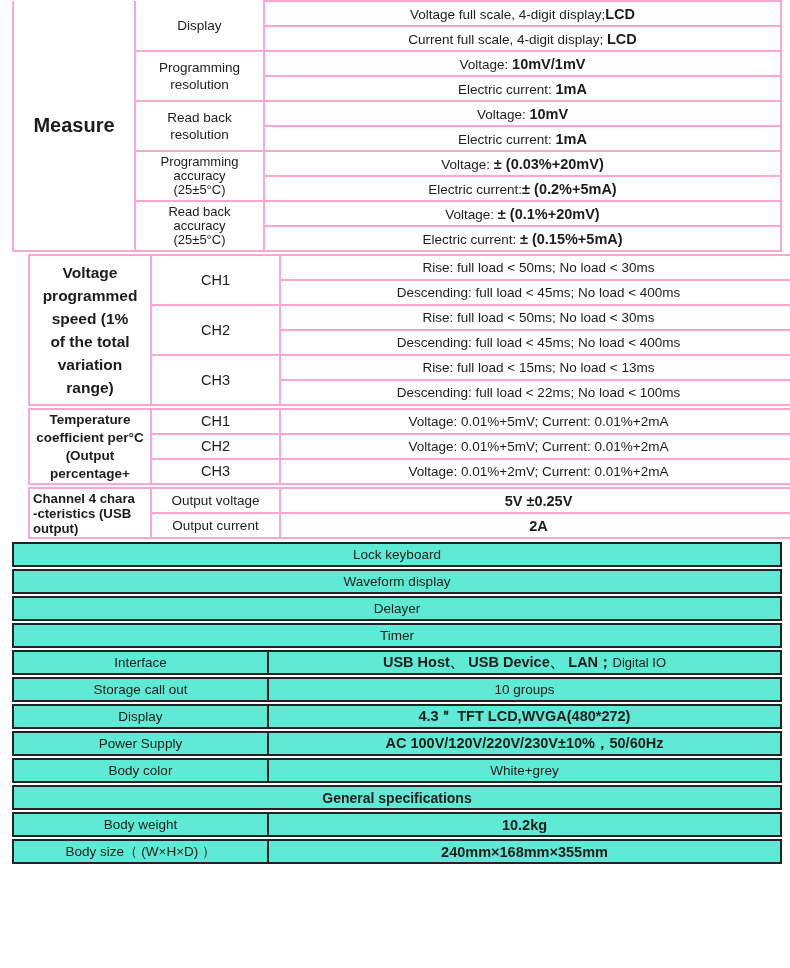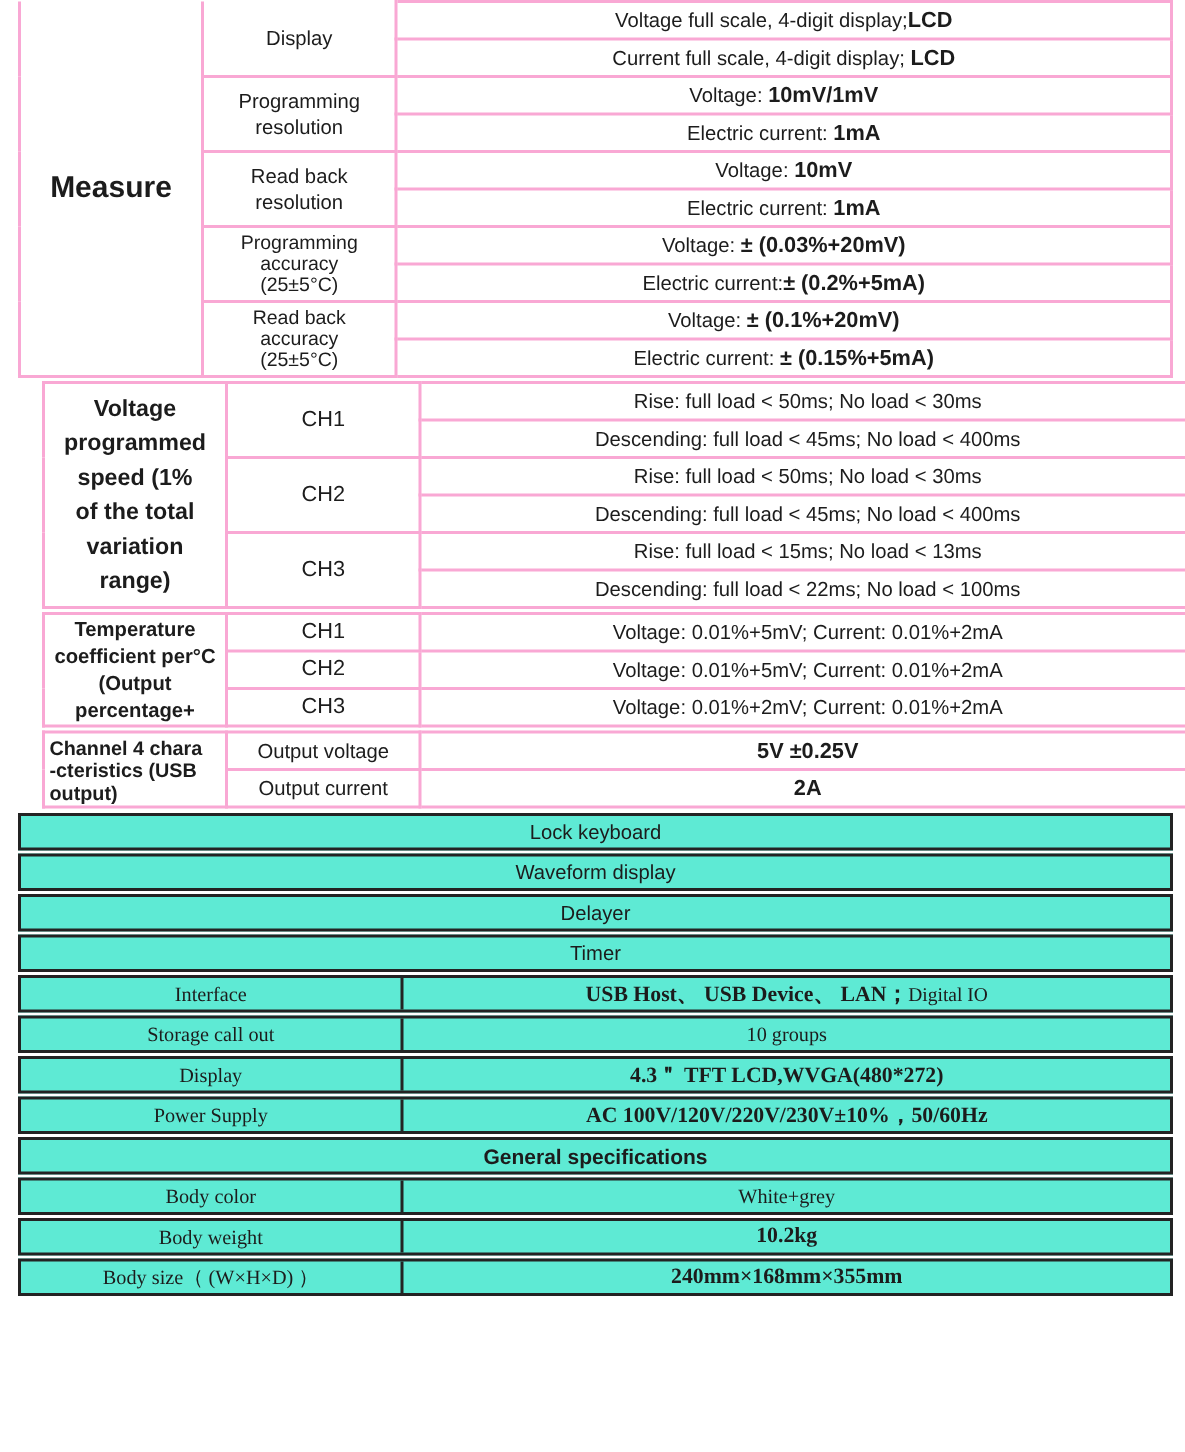--- a/index.html
+++ b/index.html
@@ -37,21 +37,21 @@
   .sm{font-size:13px;}
 
   
   .box{
     box-sizing:border-box;width:770px;height:25px;
     border:2px solid #232323;margin-top:2px;
     display:flex;align-items:center;justify-content:center;
     font-size:13.5px;background:#5eead4;
   }
   .box.first{margin-top:3px;}
-  .box.two{justify-content:center;padding:0;font-family:Liberation Serif, serif;}
+  .box.two{justify-content:center;padding:0;}
   .bl{flex:0 0 253px;width:253px;align-self:stretch;border-right:2px solid #232323;
       display:flex;align-items:center;justify-content:center;}
   .br{flex:1;display:flex;align-items:center;justify-content:center;}
   .hdr{font-weight:bold;font-size:14px;}
 </style>
 </head>
 <body>
 
 <div class="page">
 
@@ -239,30 +239,30 @@
         <span class="b">4.3＂ TFT LCD,WVGA(480*272)</span>
       </div>
   </div>
   <div class="box two">
     <div class="bl">Power Supply</div>
     <div class="br">
         <span class="b">AC 100V/120V/220V/230V±10%，50/60Hz</span>
       </div>
   </div>
 
+  <div class="box two">
+    <div class="bl">Body color</div>
+    <div class="br">
+        <span class="r">White+grey</span>
+      </div>
+  </div>
+
   <div class="box hdr">
       <span>General specifications</span>
     </div>
-
-  <div class="box two">
-    <div class="bl">Body color</div>
-    <div class="br">
-        <span class="r">White+grey</span>
-      </div>
-  </div>
   <div class="box two">
     <div class="bl">Body weight</div>
     <div class="br">
         <span class="b">10.2kg</span>
       </div>
   </div>
   <div class="box two">
     <div class="bl">Body size（ (W×H×D) ）</div>
     <div class="br">
         <span class="b">240mm×168mm×355mm</span>

